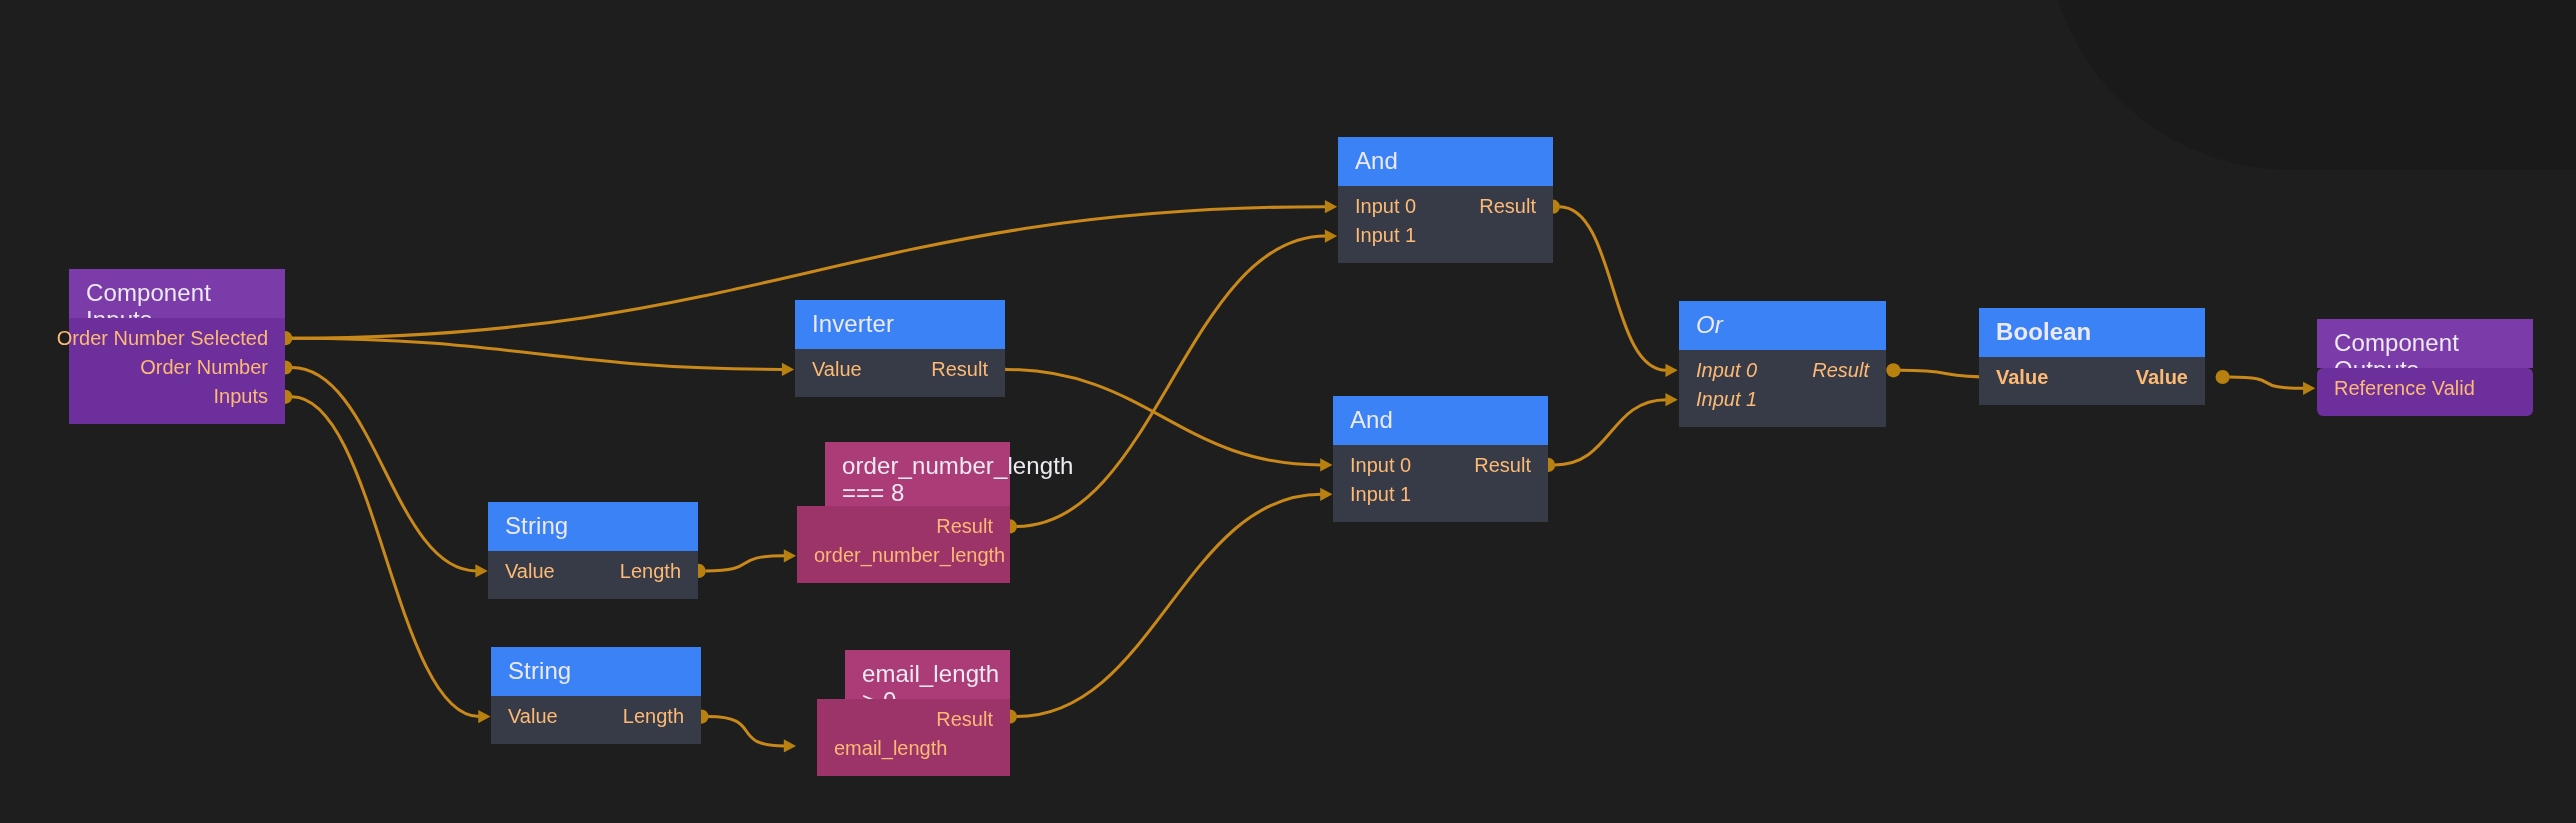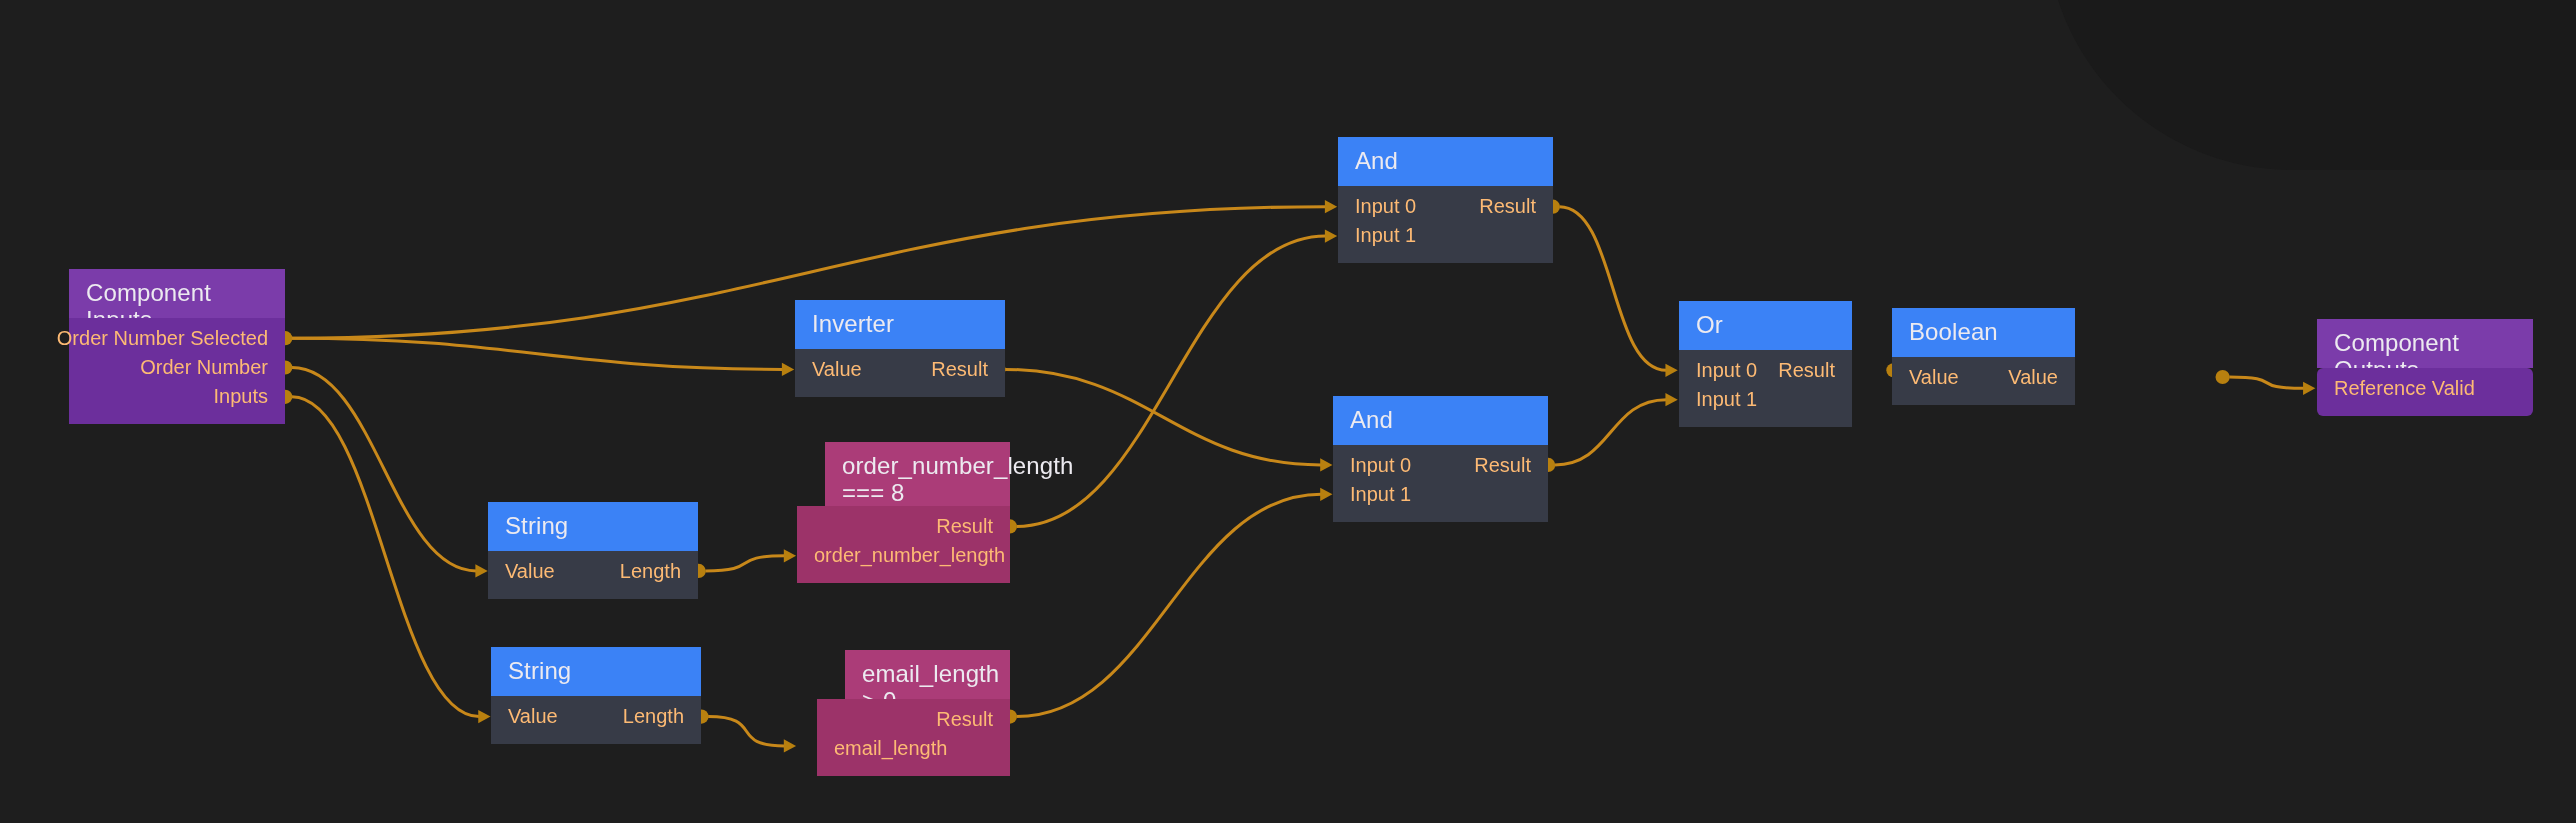--- a/index.html
+++ b/index.html
@@ -242,36 +242,36 @@
           <div class="port-row">
             <span class="port-in">Input 0</span>
             <span class="port-out">Result</span>
           </div>
           <div class="port-row">
             <span class="port-in">Input 1</span>
             <span class="port-out"></span>
           </div>
         </div>
       </div>
-      <div class="node slate" style="left: 1679px; top: 301px; width: 173px;">
+      <div class="node slate" style="left: 1679px; top: 301px; width: 207px; font-style: italic;">
         <div class="node-header" style="height: 49px;">
           <div class="node-title">Or</div>
         </div>
         <div class="node-body" style="min-height: 67px;">
           <div class="port-row">
             <span class="port-in">Input 0</span>
             <span class="port-out">Result</span>
           </div>
           <div class="port-row">
             <span class="port-in">Input 1</span>
             <span class="port-out"></span>
           </div>
         </div>
       </div>
-      <div class="node slate" style="left: 1892px; top: 308px; width: 183px;">
+      <div class="node slate" style="left: 1979px; top: 308px; width: 226px; font-weight: bold;">
         <div class="node-header" style="height: 49px;">
           <div class="node-title">Boolean</div>
         </div>
         <div class="node-body" style="min-height: 37px;">
           <div class="port-row">
             <span class="port-in">Value</span>
             <span class="port-out">Value</span>
           </div>
         </div>
       </div>

